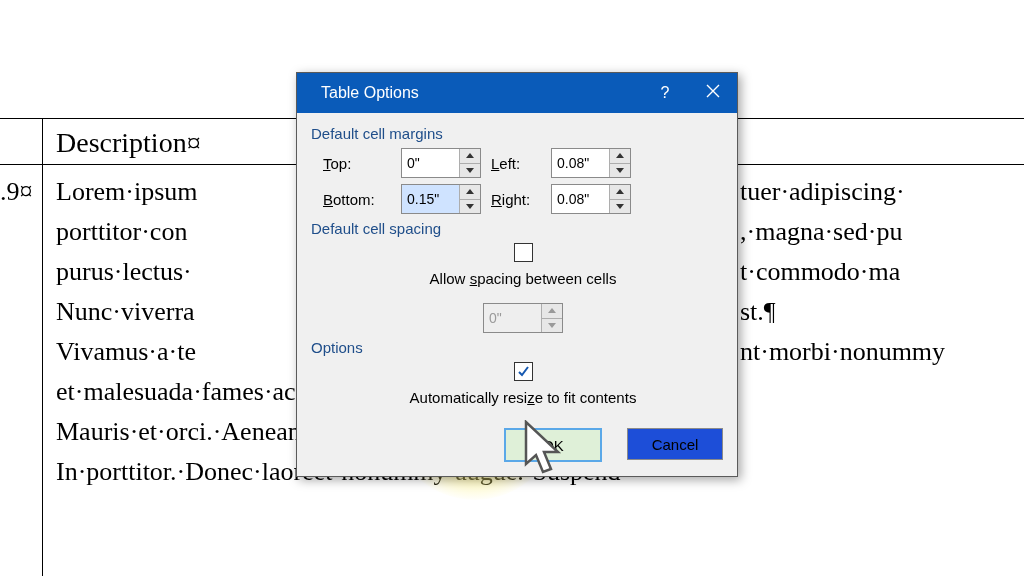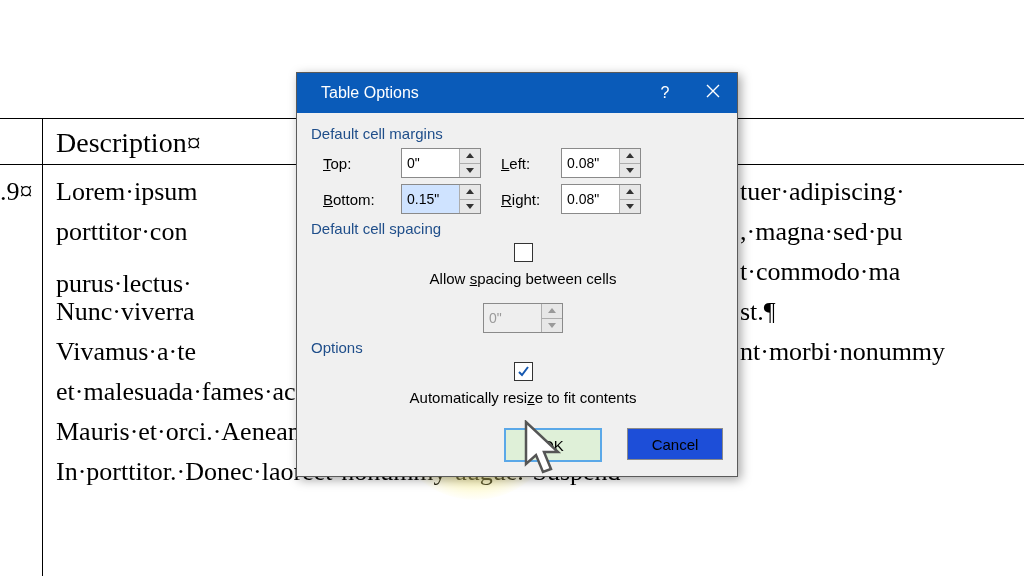--- a/index.html
+++ b/index.html
@@ -13,21 +13,21 @@
   .cursor{position:absolute;pointer-events:none;}
   
   .dlg{position:absolute;width:440px;background:#f0f0f0;border:1px solid #5a5a5a;box-shadow:3px 3px 10px rgba(0,0,0,.35);font-size:15px;color:#000;}
   .titlebar{height:40px;background:#0a5bb9;color:#fff;display:flex;align-items:center;padding:0 0 0 24px;font-size:16px;}
   .titlebar .spacer{flex:1;}
   .titlebar .tb-btn{width:48px;height:40px;display:flex;align-items:center;justify-content:center;color:#fff;}
   .dlg-body{padding:6px 14px 14px 14px;}
   .grp-title{color:#1f4e8a;margin:6px 0 6px 0;font-size:15px;}
   .mg-row{display:flex;align-items:center;margin:6px 0 6px 12px;gap:8px;}
   .mg-row .lbl{width:70px;}
-  .mg-row .lbl2{width:52px;margin-left:12px;}
+  .mg-row .lbl2{width:52px;margin-left:2px;}
   .spin{width:78px;height:28px;border:1px solid #8a8a8a;background:#fff;display:flex;}
   .spin input{flex:1;width:10px;border:none;outline:none;padding:0 5px;font-size:14px;font-family:inherit;}
   .spin input.sel{background:#cfe3ff;}
   .spin .arrows{width:20px;display:flex;flex-direction:column;border-left:1px solid #adadad;}
   .spin .arrow{flex:1;display:flex;align-items:center;justify-content:center;background:#e7e7e7;cursor:pointer;}
   .spin .arrow:first-child{border-bottom:1px solid #adadad;}
   .spin .arrow svg{display:block;}
   .spin.disabled{background:#eee;}
   .spin.disabled input{background:#eee;color:#9a9a9a;}
   .chk-row{display:flex;align-items:center;gap:8px;margin:6px 0 6px 12px;flex-direction:column;}
@@ -45,21 +45,21 @@
 
   <div class="hline" style="top:118px;width:1024px"></div>
   <div class="hline" style="top:164px;width:1024px"></div>
   <div class="vline" style="left:42px;top:118px;height:458px"></div>
 
   <div class="doc-text" style="left:56px;top:123px;font-size:28px">Description¤</div>
   <div class="doc-text" style="left:0px;top:172px;font-size:26px">.9¤</div>
 
   <div class="doc-text" style="left:56px;top:172px">Lorem·ipsum</div>
   <div class="doc-text" style="left:56px;top:212px">porttitor·con</div>
-  <div class="doc-text" style="left:56px;top:264px">purus·lectus·</div>
+  <div class="doc-text" style="left:56px;top:252px">purus·lectus·</div>
   <div class="doc-text" style="left:56px;top:292px">Nunc·viverra</div>
   <div class="doc-text" style="left:56px;top:332px">Vivamus·a·te</div>
   <div class="doc-text" style="left:56px;top:372px">et·malesuada·fames·ac·turpis·egestas.·Proin·pharetra·n</div>
   <div class="doc-text" style="left:56px;top:412px">Mauris·et·orci.·Aenean·nec·lorem.¶</div>
   <div class="doc-text" style="left:56px;top:452px">In·porttitor.·Donec·laoreet·nonummy·augue.·Suspend</div>
 
   <div class="doc-text" style="left:740px;top:172px">tuer·adipiscing·</div>
   <div class="doc-text" style="left:740px;top:212px">,·magna·sed·pu</div>
   <div class="doc-text" style="left:740px;top:252px">t·commodo·ma</div>
   <div class="doc-text" style="left:740px;top:292px">st.¶</div>

